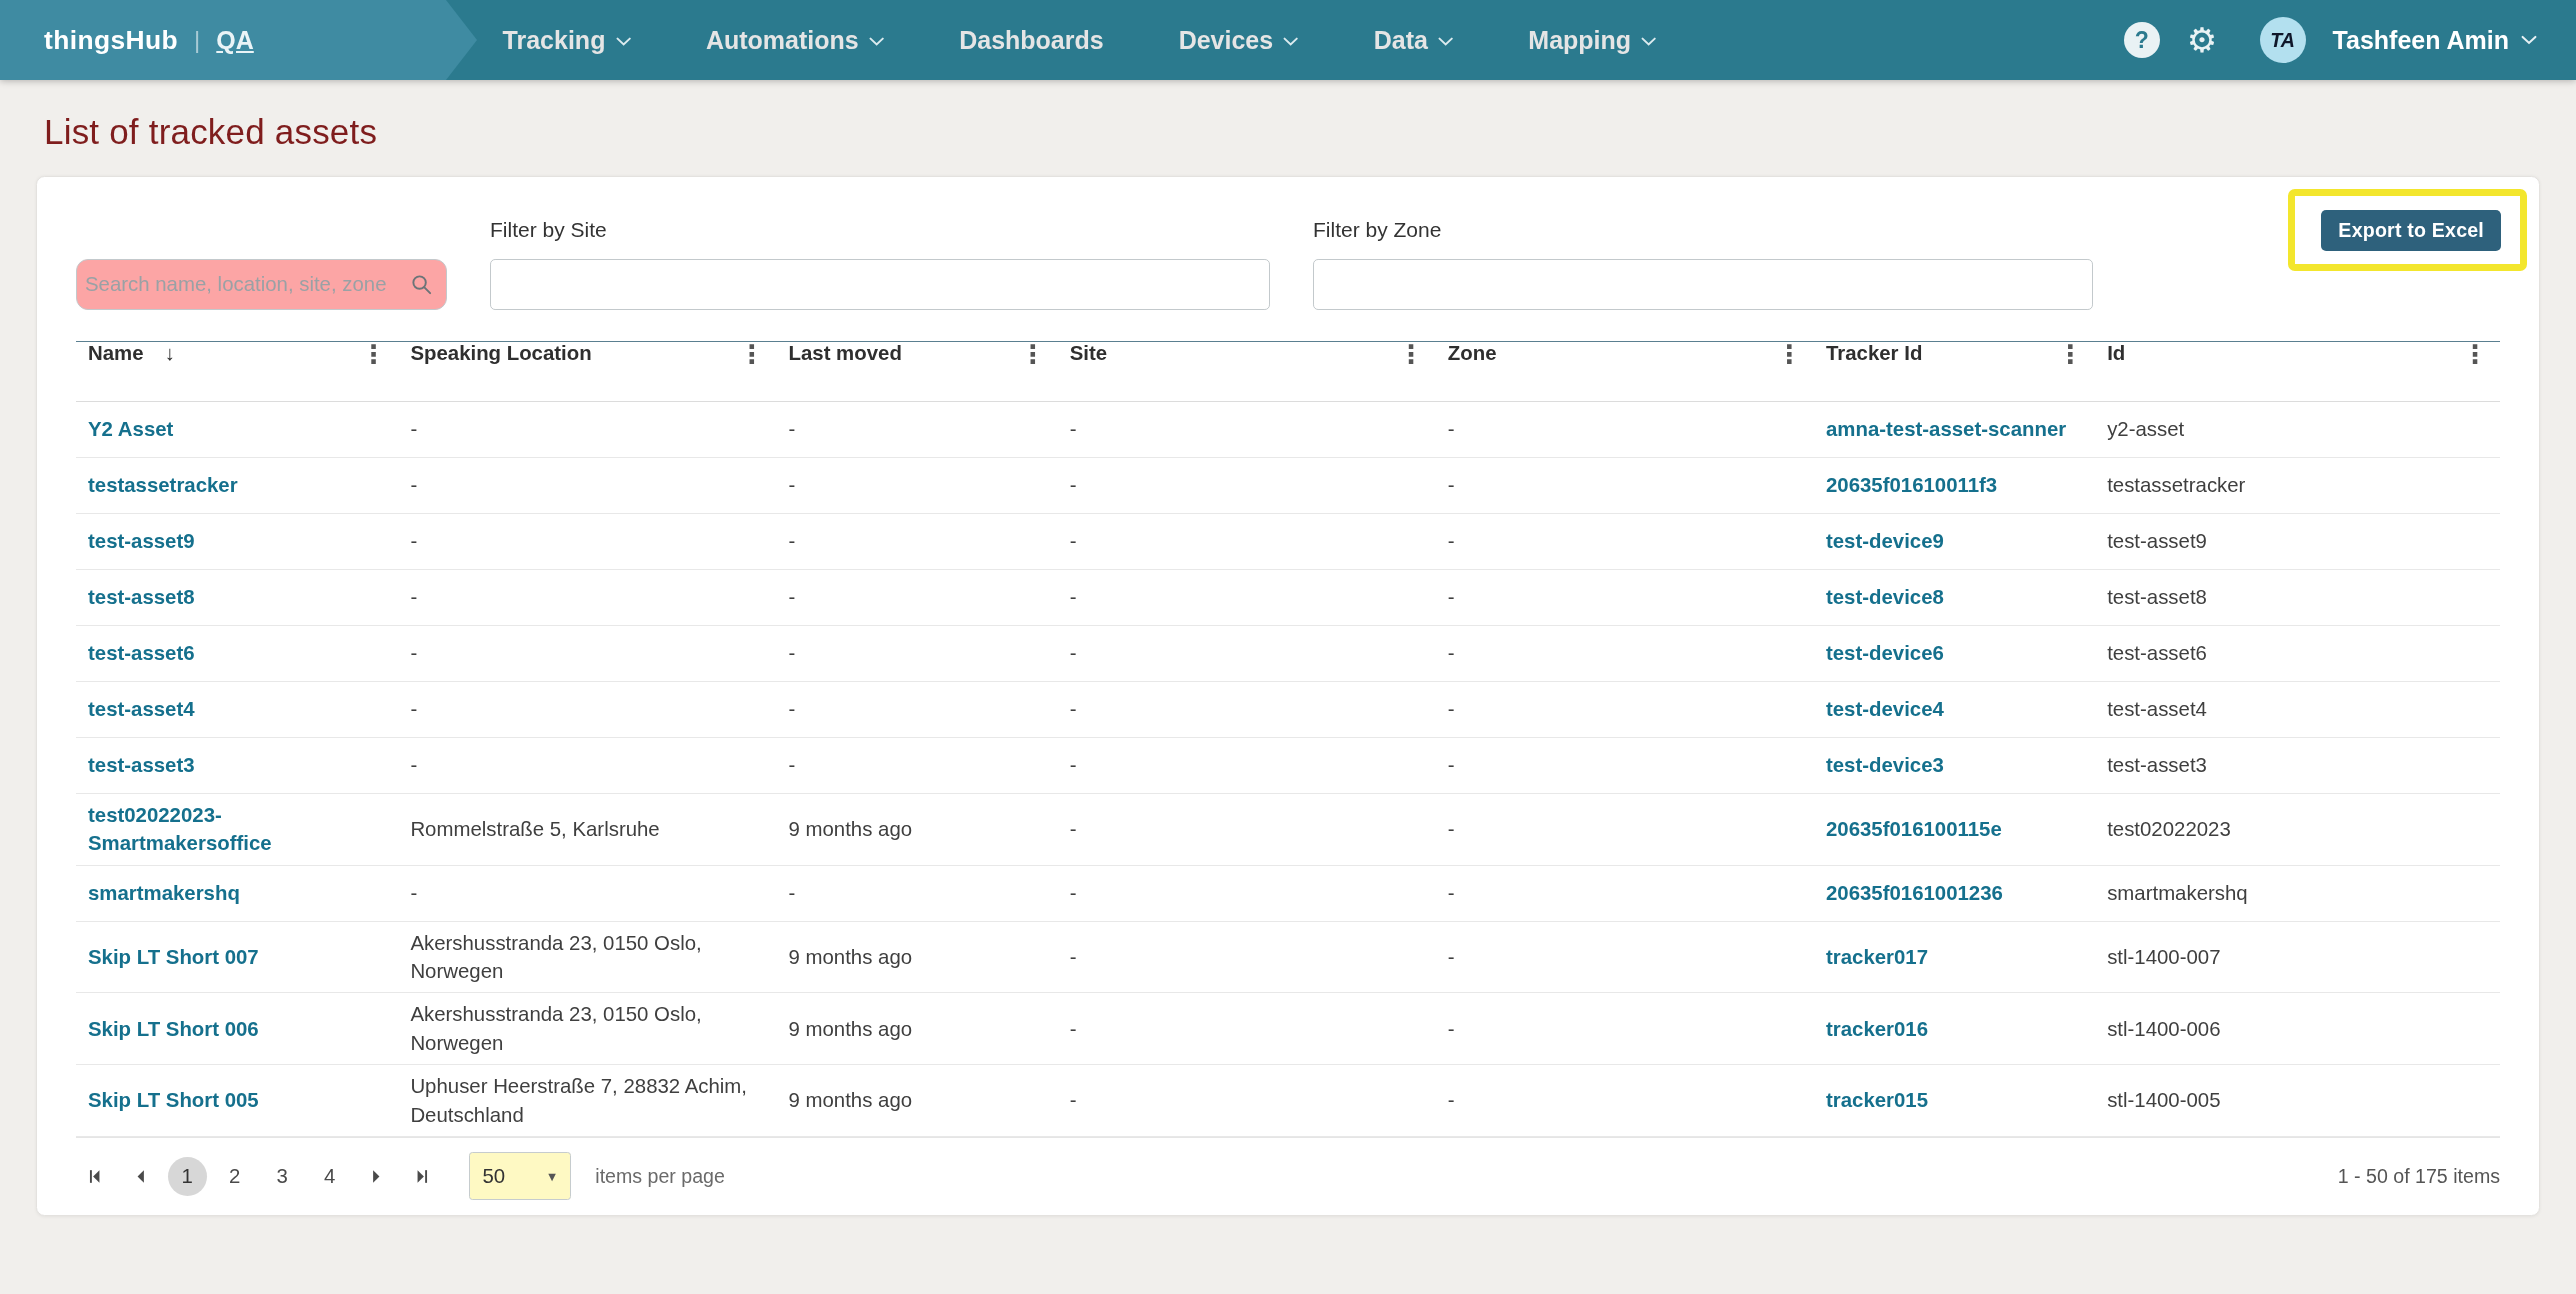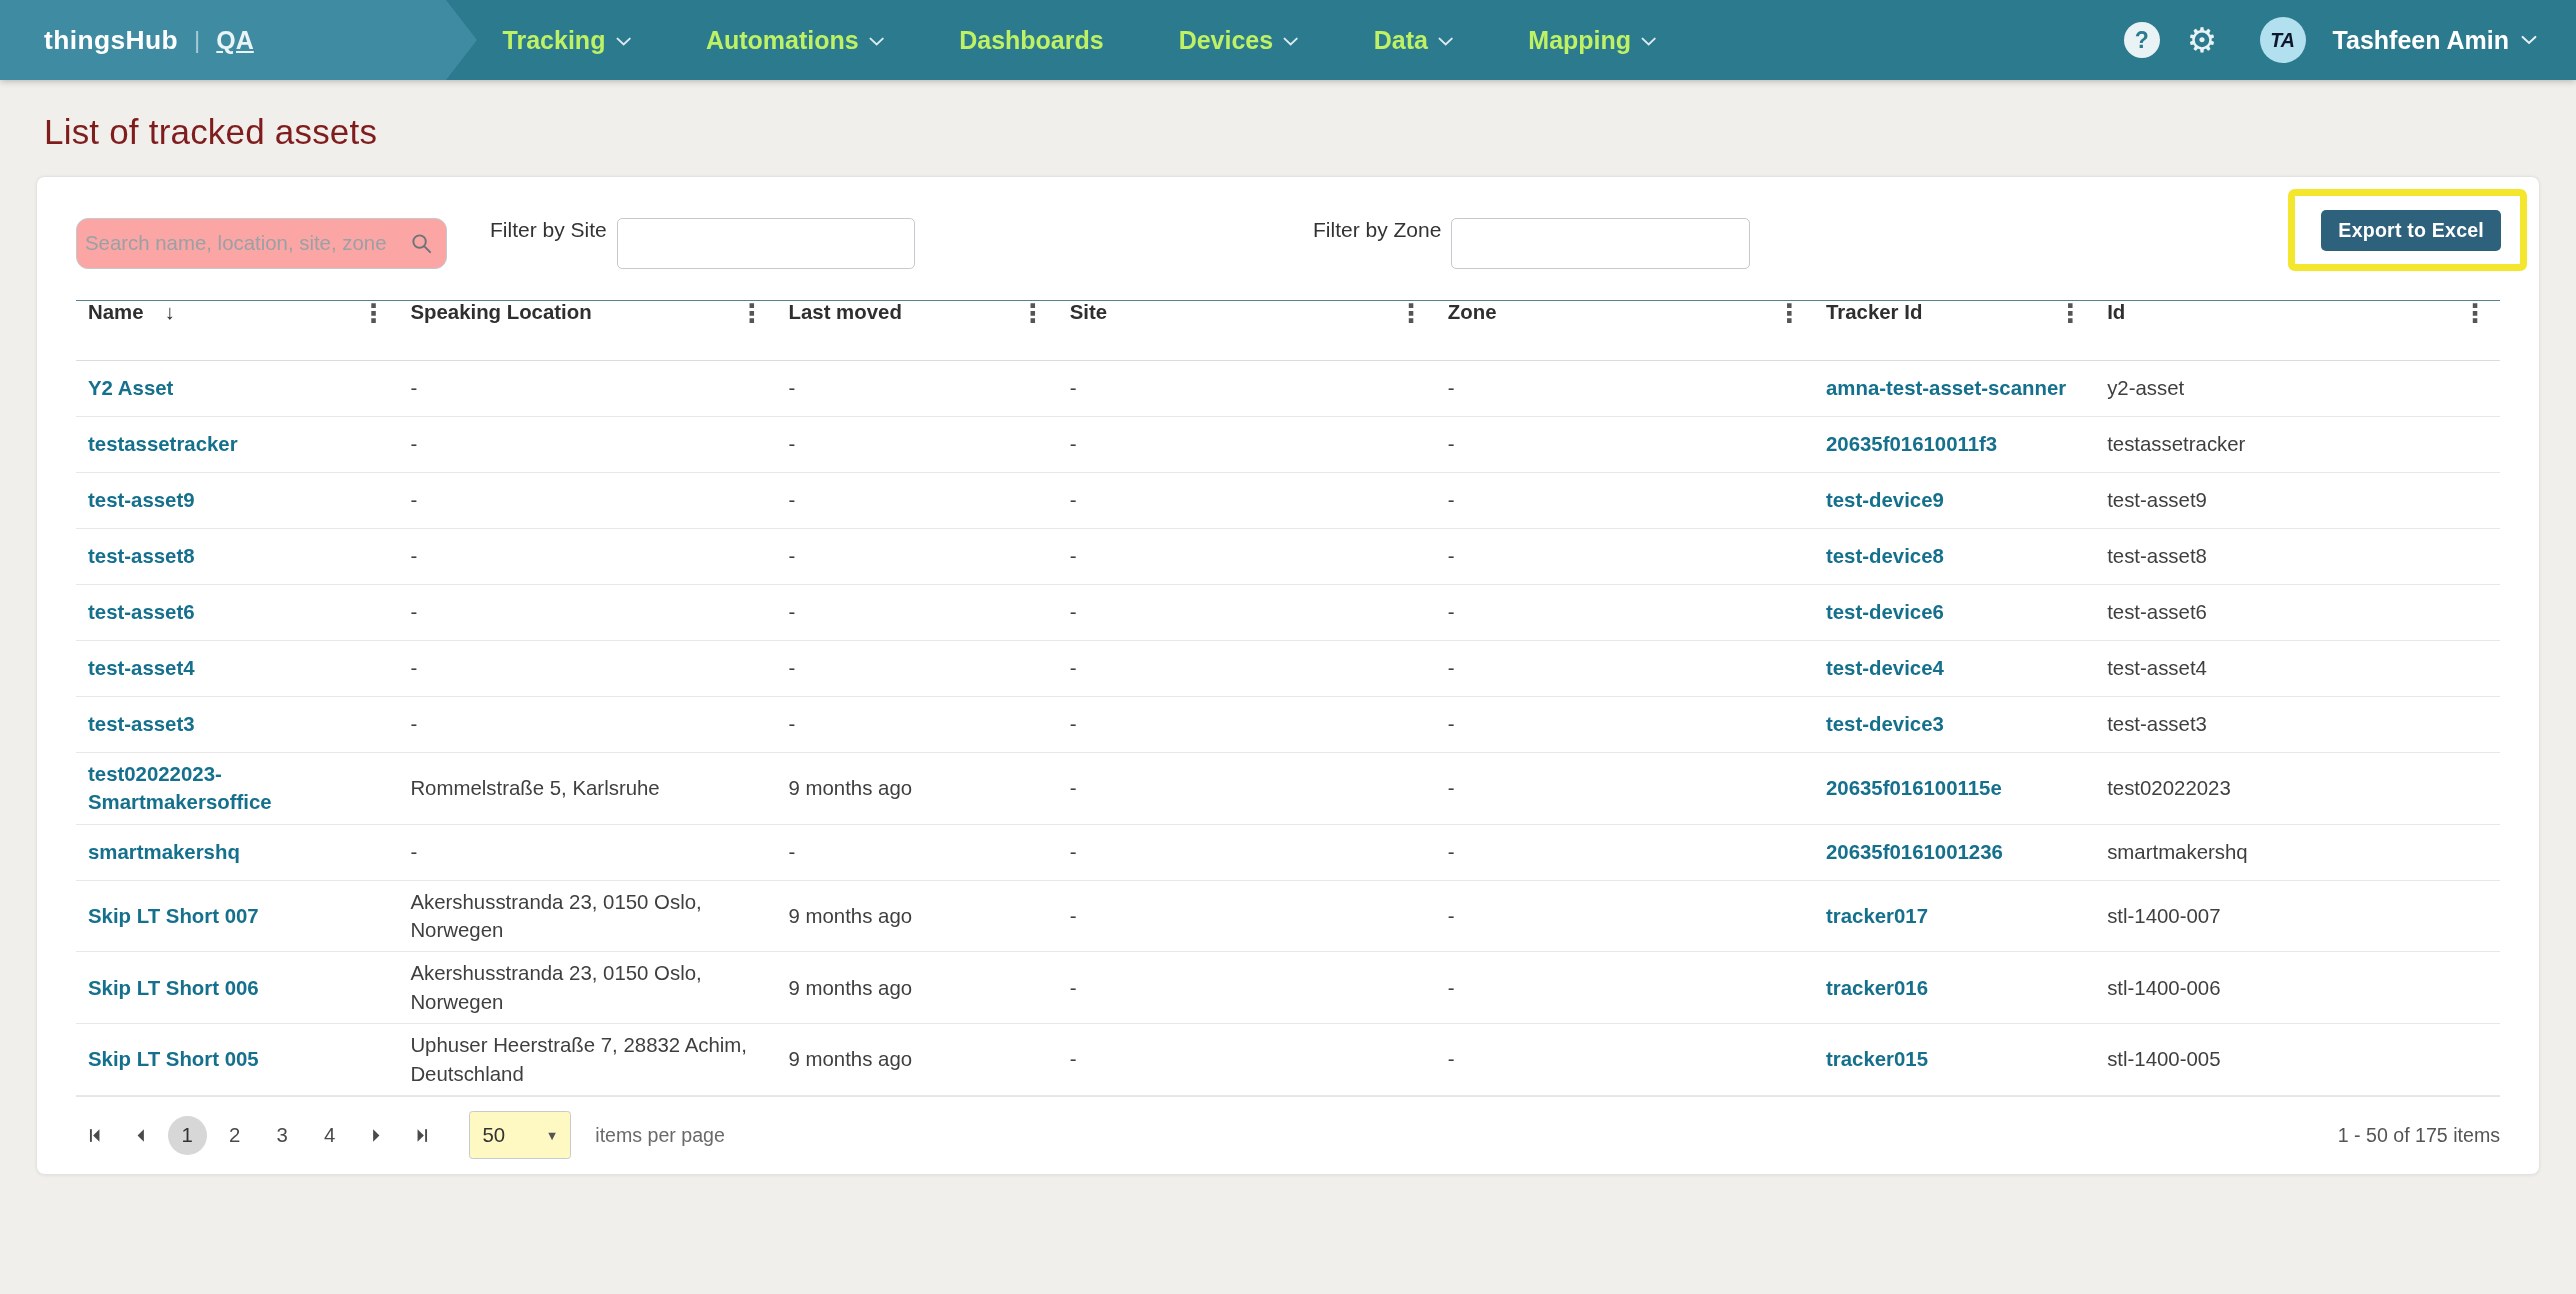--- a/index.html
+++ b/index.html
@@ -18,21 +18,21 @@
   .brand {
     height: 80px; width: 477px; background: #3f8ba2;
     clip-path: polygon(0 0, calc(100% - 31px) 0, 100% 50%, calc(100% - 31px) 100%, 0 100%);
     display: flex; align-items: center; padding-left: 44px; gap: 16px;
   }
   .brand-name { color: #ffffff; font-size: 26.4px; font-weight: 700; letter-spacing: 0.4px; }
   .brand-sep  { color: rgba(255,255,255,.55); font-size: 24px; font-weight: 300; }
   .brand-env  { color: #eaf4f7; font-size: 25px; font-weight: 600; text-decoration: underline; }
 
   .main-nav { display: flex; align-items: center; gap: 75px; margin-left: 25.6px; }
-  .nav-item { display: flex; align-items: center; gap: 10.2px; color: #bef264; font-size: 25px; font-weight: 600; cursor: pointer; }
+  .nav-item { display: flex; align-items: center; gap: 10.2px; color: #e5e5e5; font-size: 25px; font-weight: 600; cursor: pointer; }
   .nav-item .chev { color: #dcebef; margin-top: 3.4px; }
 
   .nav-right { margin-left: auto; display: flex; align-items: center; gap: 27px; padding-right: 39px; }
   .help-icon {
     width: 36px; height: 36px; border-radius: 50%; background: #e9f2f4; color: #2b7a8e;
     font-size: 23px; font-weight: 700; display: flex; align-items: center; justify-content: center; cursor: pointer;
   }
   .gear-icon { color: #e9f2f4; font-size: 34px; line-height: 1; cursor: pointer; }
   .avatar {
     width: 46px; height: 46px; border-radius: 50%; background: #b3e0ef; color: #0f172a;
@@ -53,21 +53,21 @@
   .filters { display: flex; align-items: flex-end; gap: 43px; padding: 41px 0 31px 0; position: relative; }
   .search-wrap { position: relative; width: 371px; }
   .search-wrap input {
     width: 100%; height: 51px; border: 0.9px solid #c3c9cc; border-radius: 12px;
     font-size: 20.4px; color: #444; padding: 0 55px 0 8px; background: #fca5a5; outline: none;
     font-family: inherit;
   }
   .search-wrap input::placeholder { color: #9aa1a5; }
   .search-icon { position: absolute; right: 13.6px; top: 13.6px; }
 
-  .filter-group { display: flex; flex-direction: row; gap: 10px; width: 780px; }
+  .filter-group { display: flex; flex-direction: column; gap: 17px; width: 780px; }
   .filter-group label { font-size: 21px; color: #333; }
   .filter-group input {
     height: 51px; border: 0.9px solid #c3c9cc; border-radius: 5.1px; background: #fff;
     font-size: 20.4px; color: #444; padding: 0 15.3px; outline: none; font-family: inherit;
   }
 
   .export-highlight {
     position: absolute; top: 12px; right: -27px;
     border: 7.7px solid #f3e62d; border-radius: 6.8px; padding: 13.6px 19px; background: transparent;
   }

